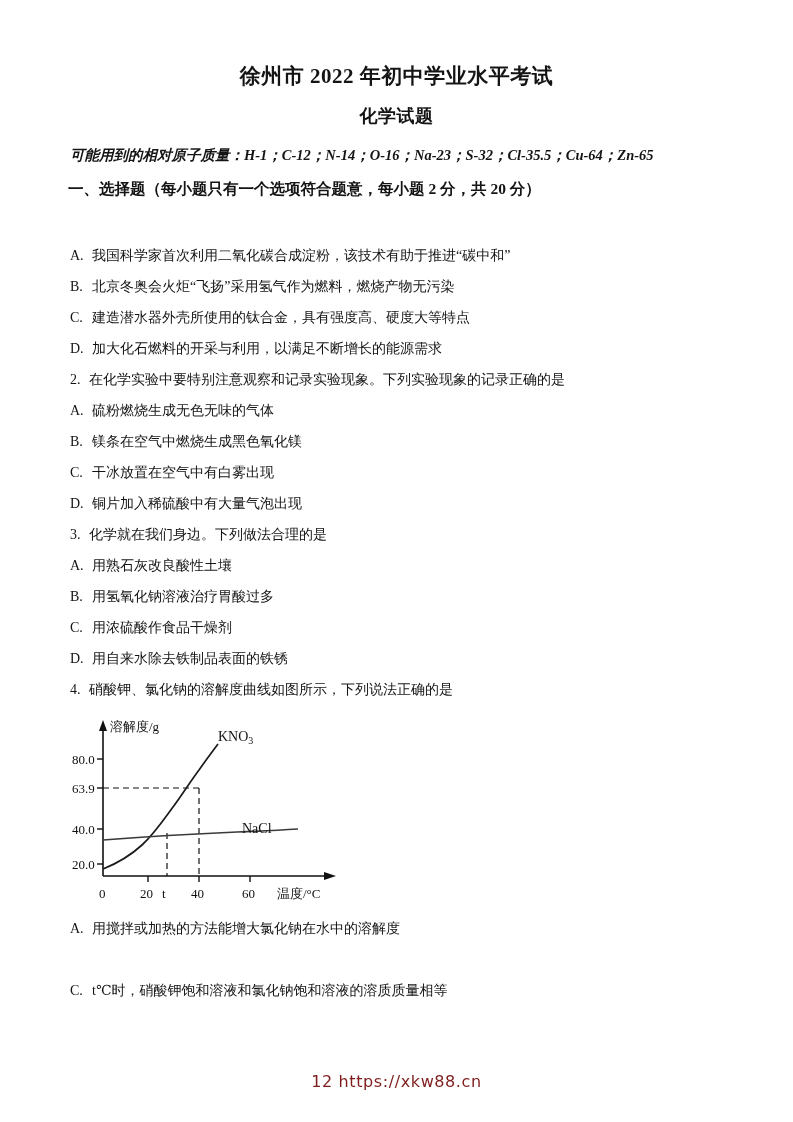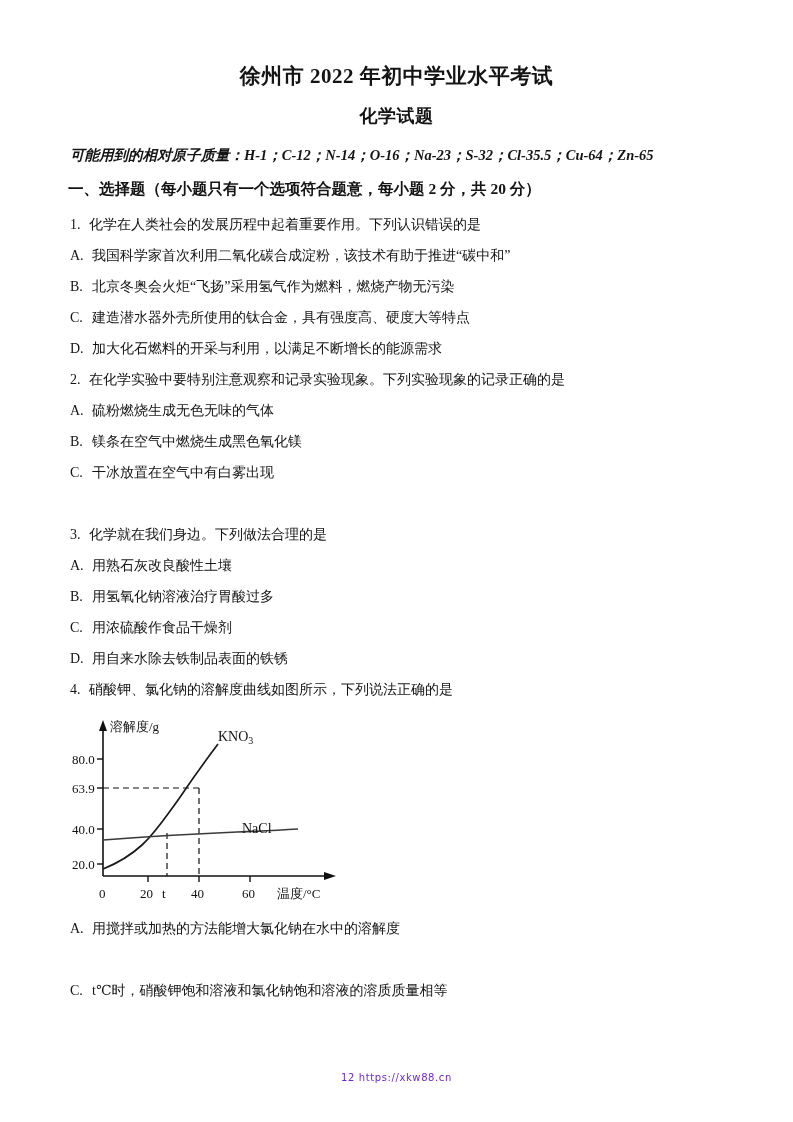--- a/index.html
+++ b/index.html
@@ -96,39 +96,36 @@
   }
   .chart-wrap svg { display: block; }
 
   
   .footer {
     position: absolute;
     left: 0;
     top: 1072px;
     width: 793px;
     text-align: center;
-    font-size: 10px;
-    color: #6d28d9;
+    font-size: 16px;
+    color: #7f1d1d;
     font-family: "DejaVu Sans", sans-serif;
     letter-spacing: 0.6px;
   }
 </style>
 </head>
 <body>
 
 <div class="page">
 
   <div class="doc-title">徐州市 2022 年初中学业水平考试</div>
   <div class="doc-subtitle">化学试题</div>
   <div class="atomic-mass">可能用到的相对原子质量：H-1；C-12；N-14；O-16；Na-23；S-32；Cl-35.5；Cu-64；Zn-65</div>
   <div class="section-heading">一、选择题（每小题只有一个选项符合题意，每小题 2 分，共 20 分）</div>
 
-  <div class="qline" style="top:217px">
-    <span class="lbl">1.</span><span>化学在人类社会的发展历程中起着重要作用。下列认识错误的是</span>
-  </div>
   <div class="opt" style="top:248px">
     <span class="lbl">A.</span><span>我国科学家首次利用二氧化碳合成淀粉，该技术有助于推进“碳中和”</span>
   </div>
   <div class="opt" style="top:279px">
     <span class="lbl">B.</span><span>北京冬奥会火炬“飞扬”采用氢气作为燃料，燃烧产物无污染</span>
   </div>
   <div class="opt" style="top:310px">
     <span class="lbl">C.</span><span>建造潜水器外壳所使用的钛合金，具有强度高、硬度大等特点</span>
   </div>
   <div class="opt" style="top:341px">
@@ -139,20 +136,23 @@
     <span class="lbl">2.</span><span>在化学实验中要特别注意观察和记录实验现象。下列实验现象的记录正确的是</span>
   </div>
   <div class="opt" style="top:403px">
     <span class="lbl">A.</span><span>硫粉燃烧生成无色无味的气体</span>
   </div>
   <div class="opt" style="top:434px">
     <span class="lbl">B.</span><span>镁条在空气中燃烧生成黑色氧化镁</span>
   </div>
   <div class="opt" style="top:465px">
     <span class="lbl">C.</span><span>干冰放置在空气中有白雾出现</span>
+  </div>
+  <div class="opt" style="top:496px">
+    <span class="lbl">D.</span><span>铜片加入稀硫酸中有大量气泡出现</span>
   </div>
 
   <div class="qline" style="top:527px">
     <span class="lbl">3.</span><span>化学就在我们身边。下列做法合理的是</span>
   </div>
   <div class="opt" style="top:558px">
     <span class="lbl">A.</span><span>用熟石灰改良酸性土壤</span>
   </div>
   <div class="opt" style="top:589px">
     <span class="lbl">B.</span><span>用氢氧化钠溶液治疗胃酸过多</span>

